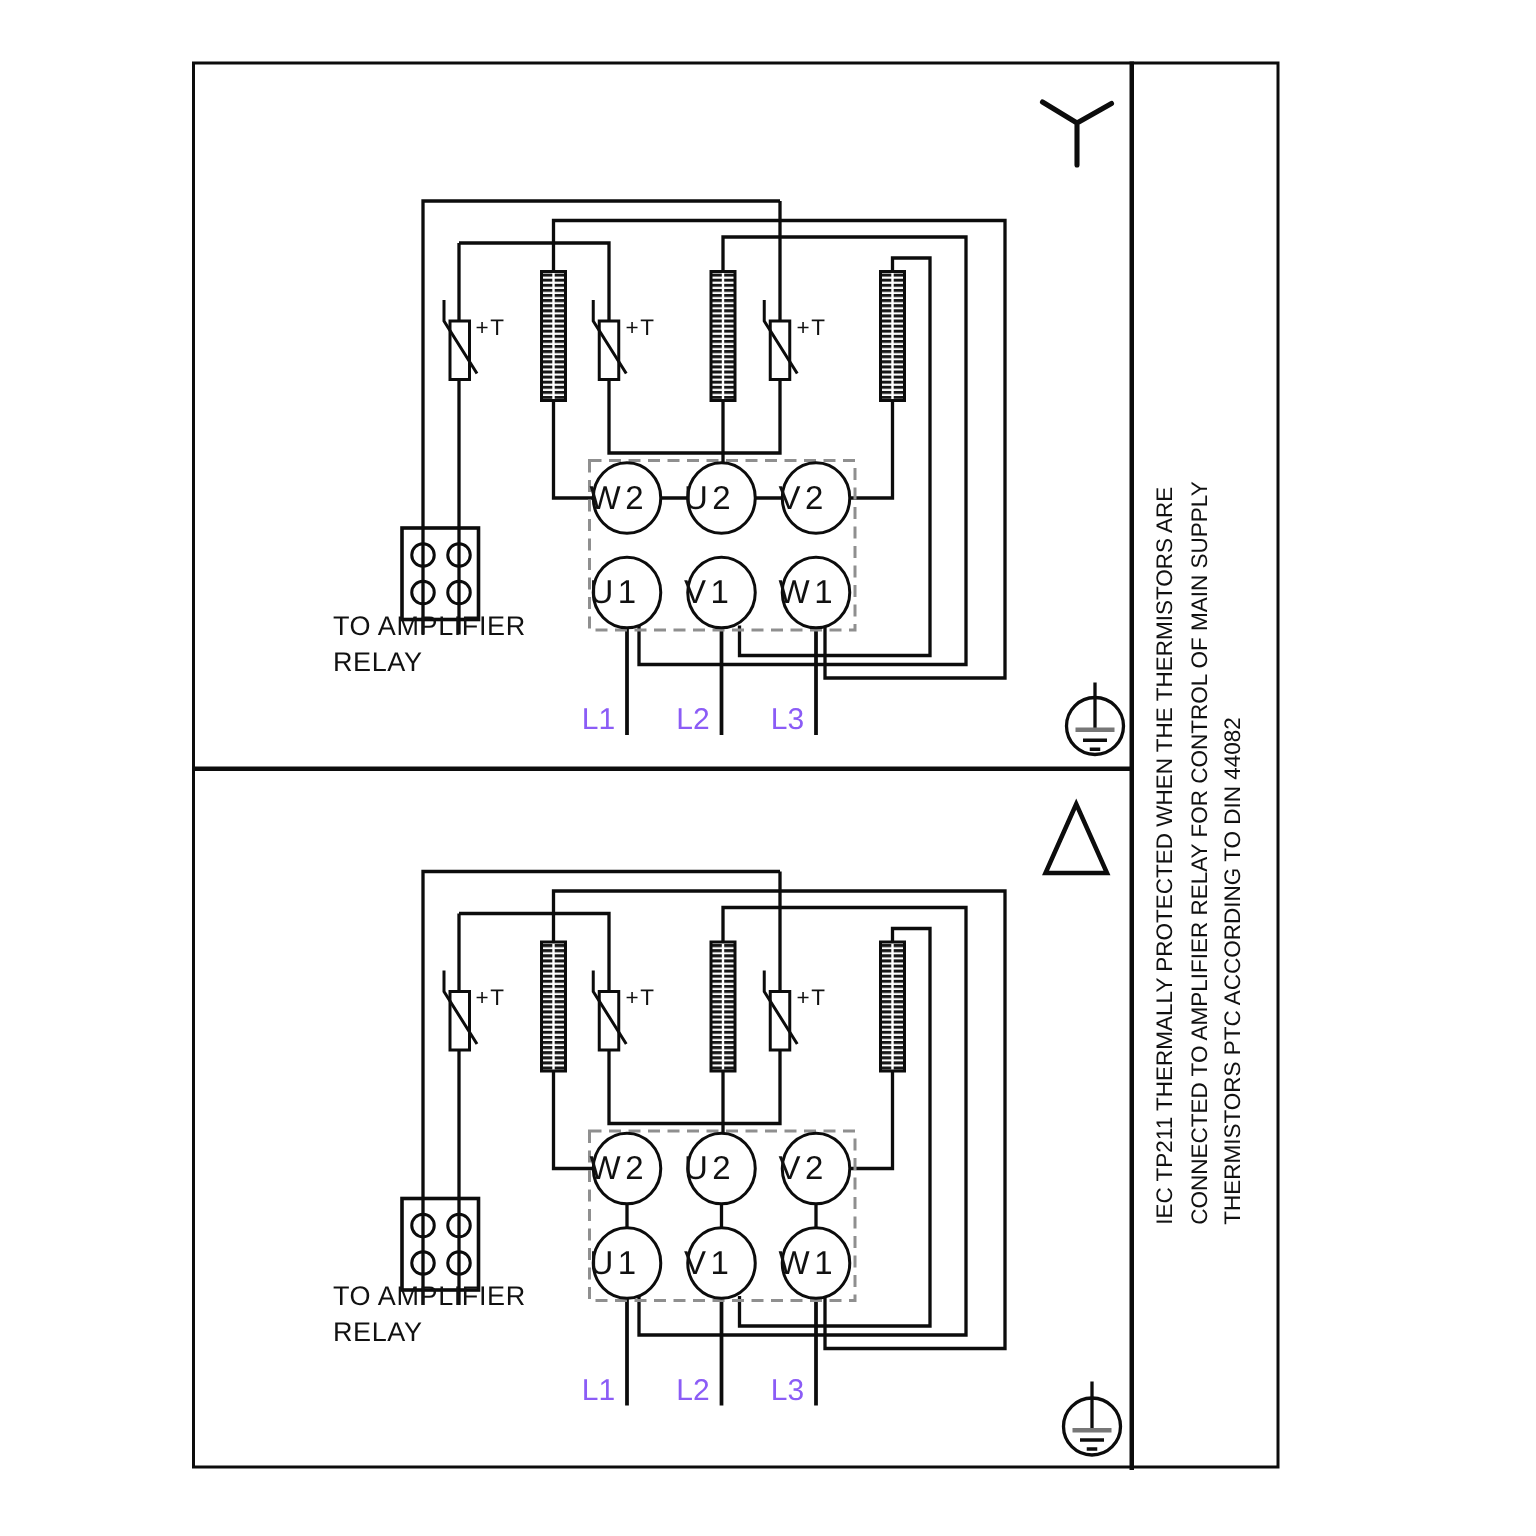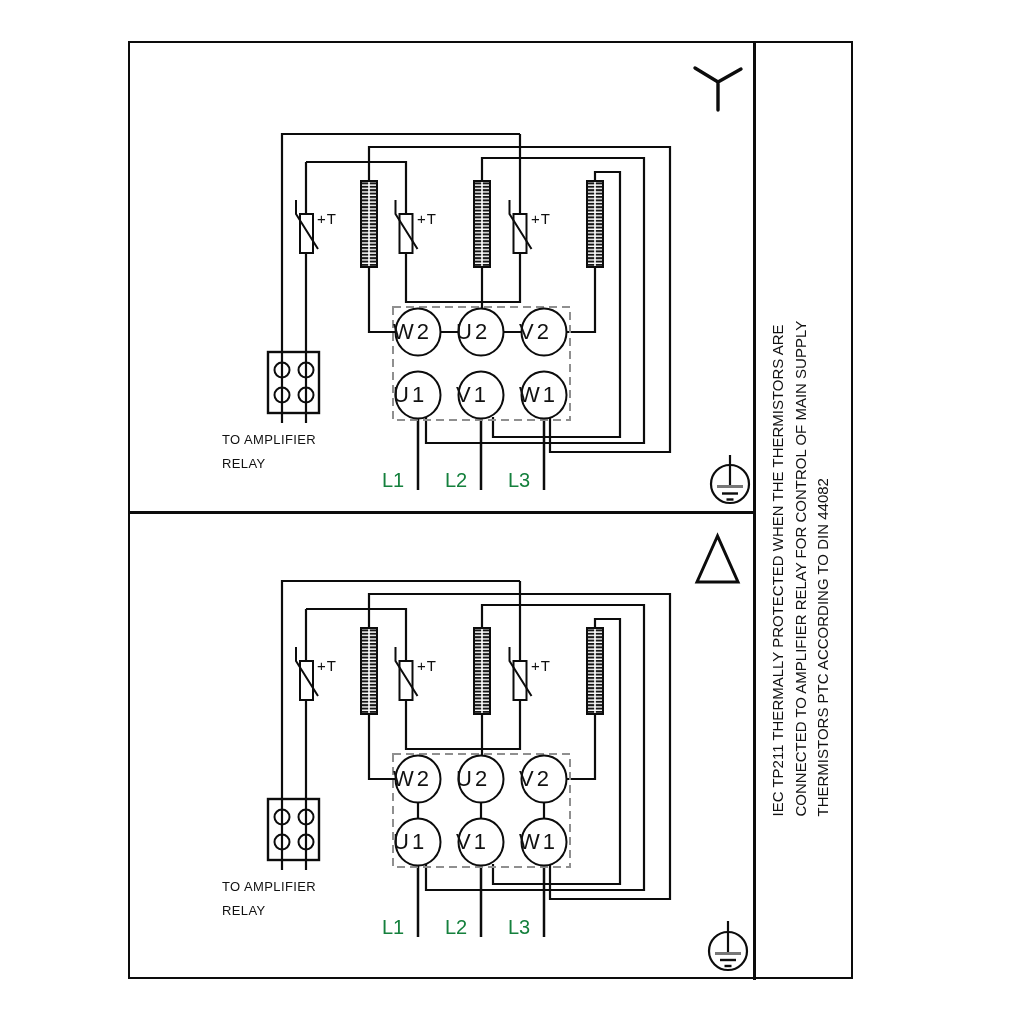--- a/index.html
+++ b/index.html
@@ -6,22 +6,22 @@
   .sheet{position:relative;width:1024px;height:1024px;background:#ffffff;
          font-family:"Liberation Sans","DejaVu Sans",sans-serif;color:#000;overflow:hidden;}
   .frame{position:absolute;left:128px;top:41px;width:721px;height:934px;border:2.5px solid #0c0c0c;}
   .divider-v{position:absolute;left:753px;top:41px;width:2.5px;height:939px;background:#0c0c0c;}
   .divider-h{position:absolute;left:128px;top:511px;width:627px;height:2.5px;background:#0c0c0c;}
   .panel{position:absolute;left:129px;width:626px;}
   .panel svg{position:absolute;left:0;top:0;}
   .tlabel{position:absolute;width:50px;height:26px;line-height:26px;
           font-size:22px;letter-spacing:3px;color:#111;}
   .ptc{position:absolute;top:167px;font-size:15px;letter-spacing:1px;color:#111;}
-  .supply{position:absolute;top:426px;width:34px;text-align:left;font-size:20px;color:#15803d;}
-  .relay-note{position:absolute;left:93px;top:385px;font-size:13px;line-height:24px;
+  .supply{position:absolute;top:426px;width:34px;text-align:center;font-size:20px;color:#8b5cf6;}
+  .relay-note{position:absolute;left:93px;top:362px;font-size:18px;line-height:24px;
               letter-spacing:.4px;color:#111;}
   .side-note{position:absolute;left:585px;top:566px;width:432px;height:69px;
              transform:rotate(-90deg);font-size:15px;line-height:22.5px;color:#111;}
   .side-note p{margin:0;white-space:nowrap;}
 </style>
 </head>
 <body>
 
 <div class="sheet">
 

